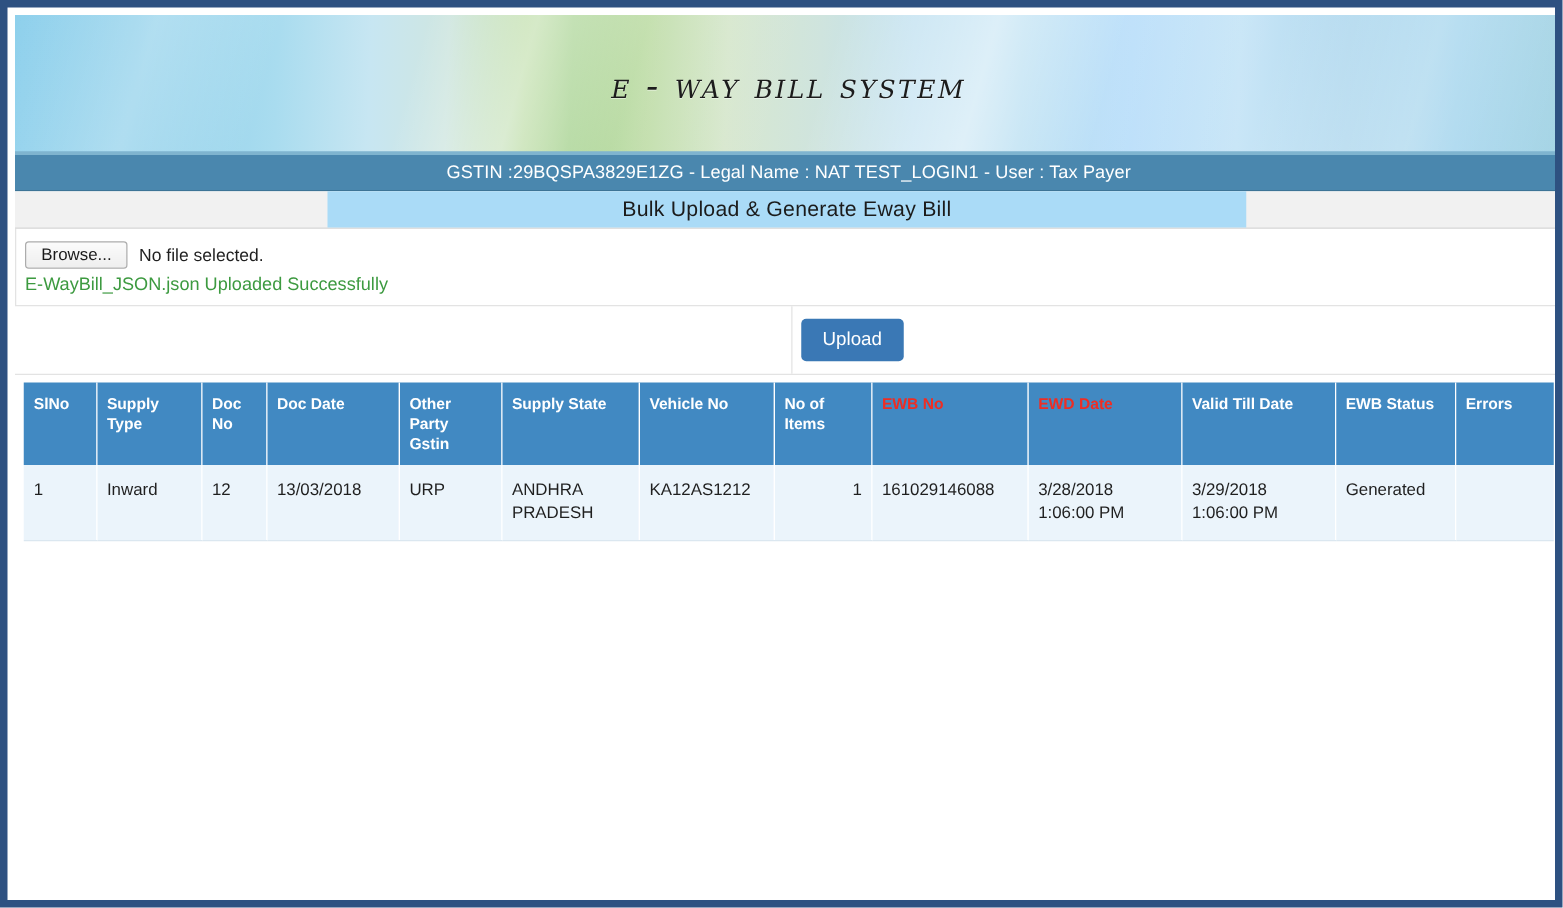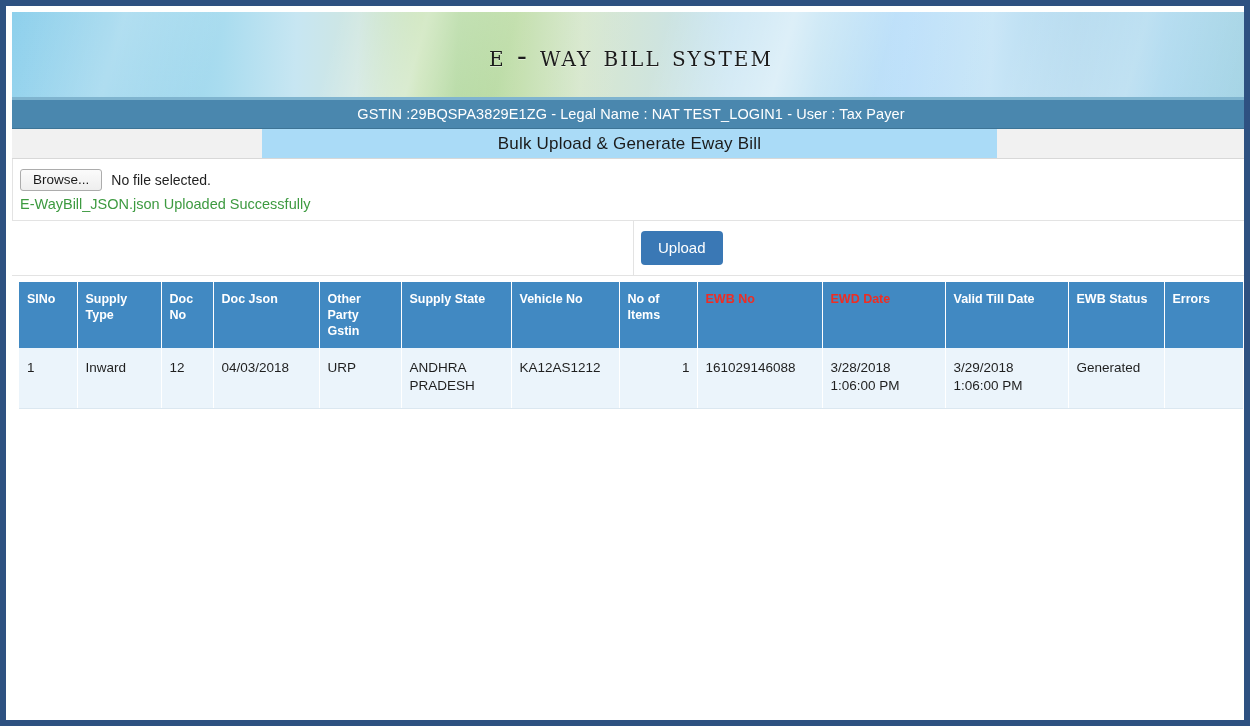--- a/index.html
+++ b/index.html
@@ -32,21 +32,21 @@
     left: 6px; top: 6px;
     width: 1238px;
     height: 714px;
     background: #ffffff;
     overflow: hidden;
   }
 
   
   .banner {
     position: relative;
-    height: 88px;
+    height: 112px;
     width: 100%;
     background:
       linear-gradient(106deg,
         rgba(255,255,255,0.00) 0%,
         rgba(255,255,255,0.30) 9%,
         rgba(255,255,255,0.00) 17%,
         rgba(255,255,255,0.00) 26%,
         rgba(255,255,255,0.45) 33%,
         rgba(255,255,255,0.05) 40%,
         rgba(255,255,255,0.00) 52%,
@@ -67,20 +67,21 @@
         #d8e8cf 46%,
         #cfe4de 52%,
         #bfe0f0 58%,
         #aedaf0 65%,
         #b9defa 72%,
         #c9e6f7 79%,
         #b0d8ee 86%,
         #9ed2ec 93%,
         #a5d4e4 100%);
     overflow: hidden;
+    font-style: italic;
   }
   .banner::after {
     content: "";
     position: absolute;
     left: 0; right: 0; bottom: 0;
     height: 3px;
     background: #7fb4cf;
   }
   .banner-title {
     position: absolute;
@@ -325,38 +326,38 @@
           <col style="width:123px">
           <col style="width:123px">
           <col style="width:96px">
           <col style="width:79px">
         </colgroup>
         <thead>
           <tr>
             <th>SlNo</th>
             <th>Supply Type</th>
             <th>Doc No</th>
-            <th>Doc Json</th>
+            <th>Doc Date</th>
             <th>Other Party Gstin</th>
             <th>Supply State</th>
             <th>Vehicle No</th>
             <th>No of Items</th>
             <th class="hl">EWB No</th>
             <th class="hl">EWD Date</th>
             <th>Valid Till Date</th>
             <th>EWB Status</th>
             <th>Errors</th>
           </tr>
         </thead>
         <tbody>
           <tr>
             <td>1</td>
             <td>Inward</td>
             <td>12</td>
-            <td>04/03/2018</td>
+            <td>13/03/2018</td>
             <td>URP</td>
             <td>ANDHRA PRADESH</td>
             <td>KA12AS1212</td>
             <td class="num">1</td>
             <td class="hl">161029146088</td>
             <td class="hl">3/28/2018 1:06:00 PM</td>
             <td>3/29/2018 1:06:00 PM</td>
             <td>Generated</td>
             <td></td>
           </tr>

